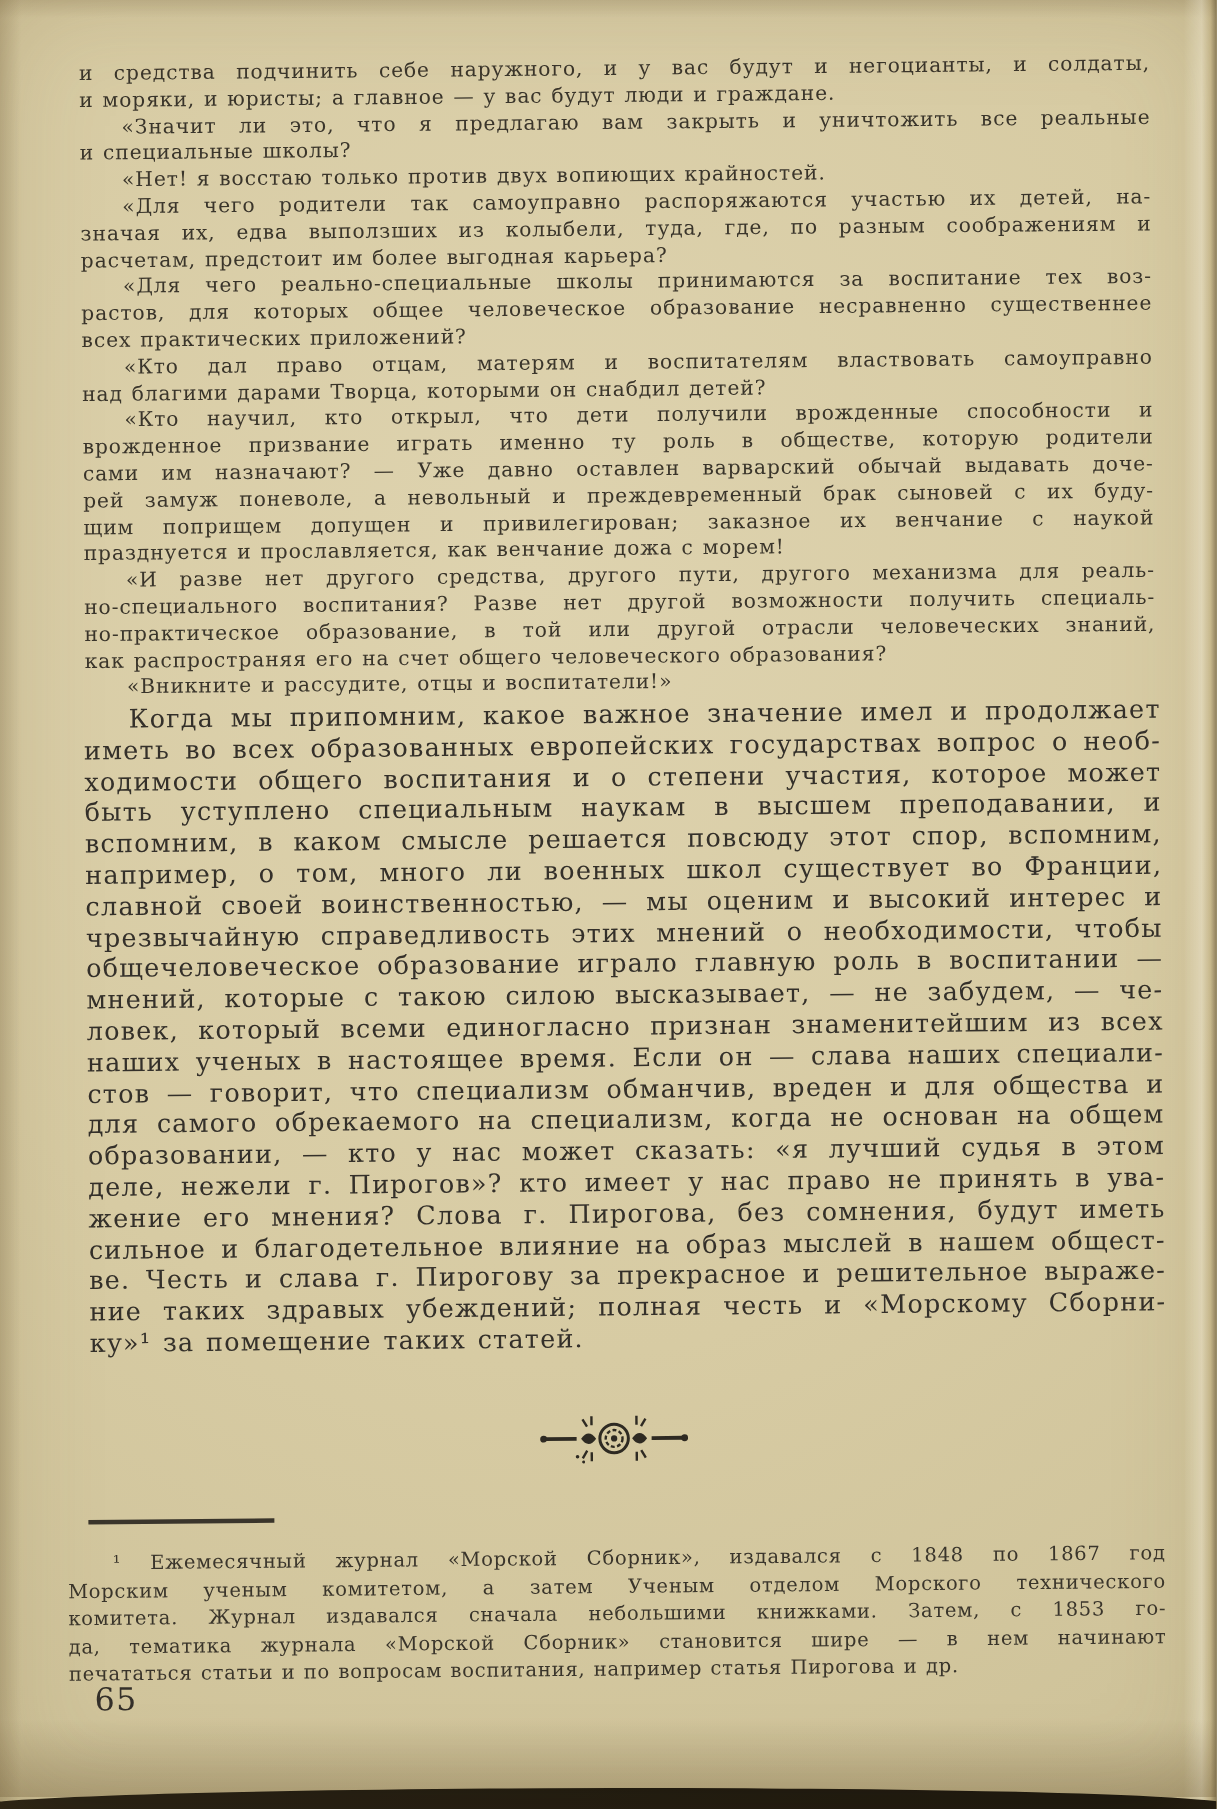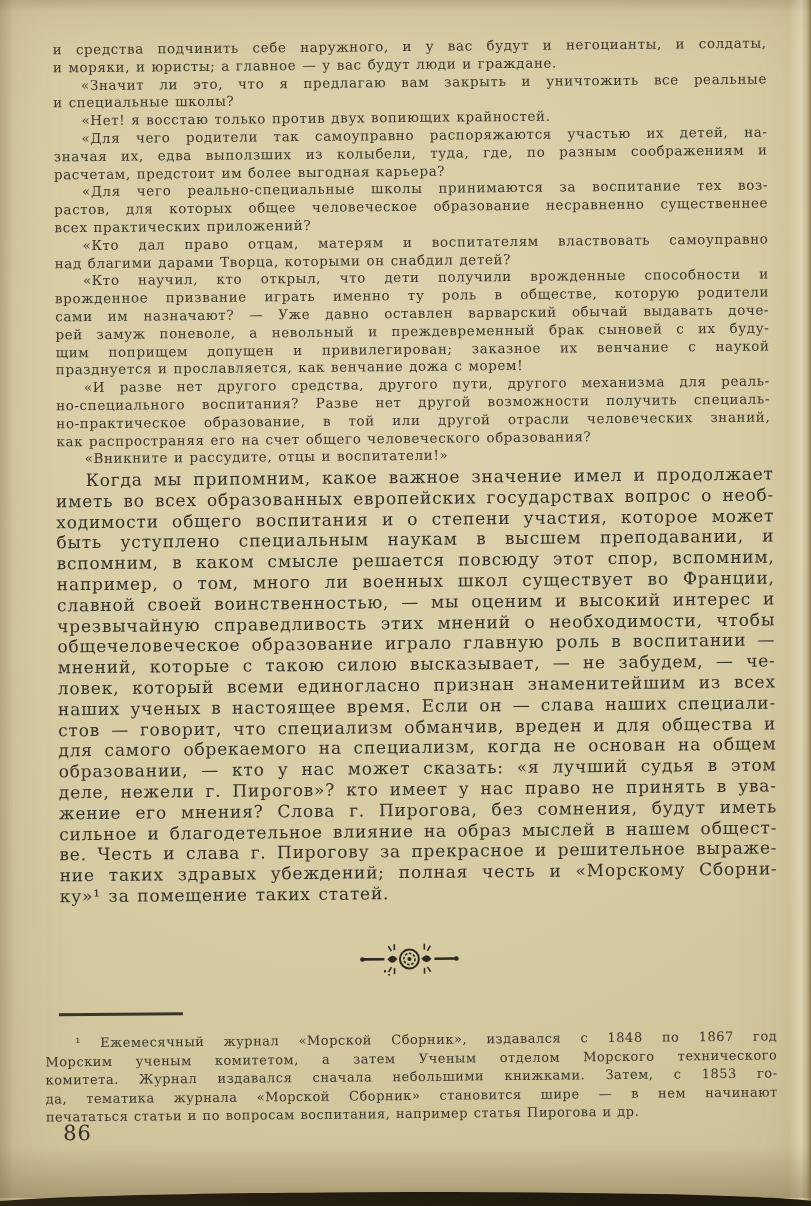--- a/index.html
+++ b/index.html
@@ -182,21 +182,21 @@
     <div class="footnote-rule"></div>
 
     <div class="footnote-block">
         <div class="line" style="text-indent: 30px;">¹ Ежемесячный журнал «Морской Сборник», издавался с 1848 по 1867 год</div>
         <div class="line">Морским ученым комитетом, а затем Ученым отделом Морского технического</div>
         <div class="line">комитета. Журнал издавался сначала небольшими книжками. Затем, с 1853 го-</div>
         <div class="line">да, тематика журнала «Морской Сборник» становится шире — в нем начинают</div>
         <div class="line end">печататься статьи и по вопросам воспитания, например статья Пирогова и др.</div>
       </div>
 
-    <div class="page-number">86</div>
+    <div class="page-number">65</div>
   </div>
 
   <div class="edge-top"></div>
   <div class="edge-left"></div>
   <div class="edge-right"></div>
   <div class="bottom-fade"></div>
   <div class="bottom-edge"></div>
 </div>
 
 </body></html>

